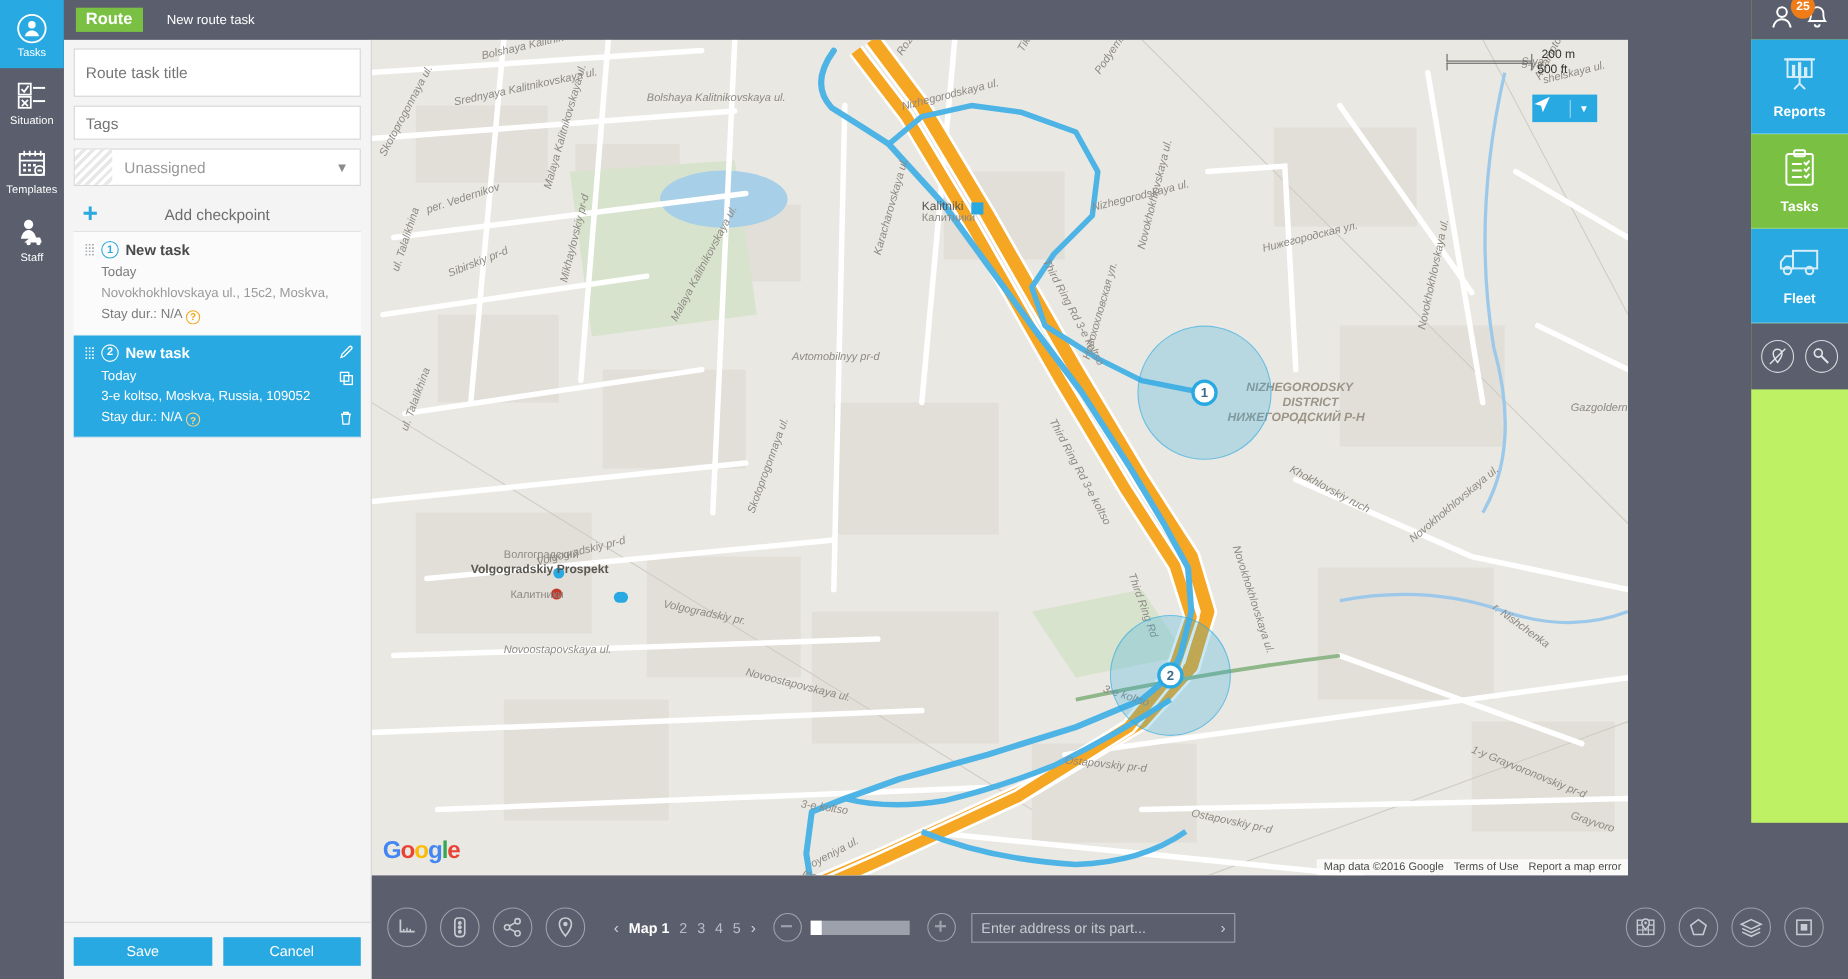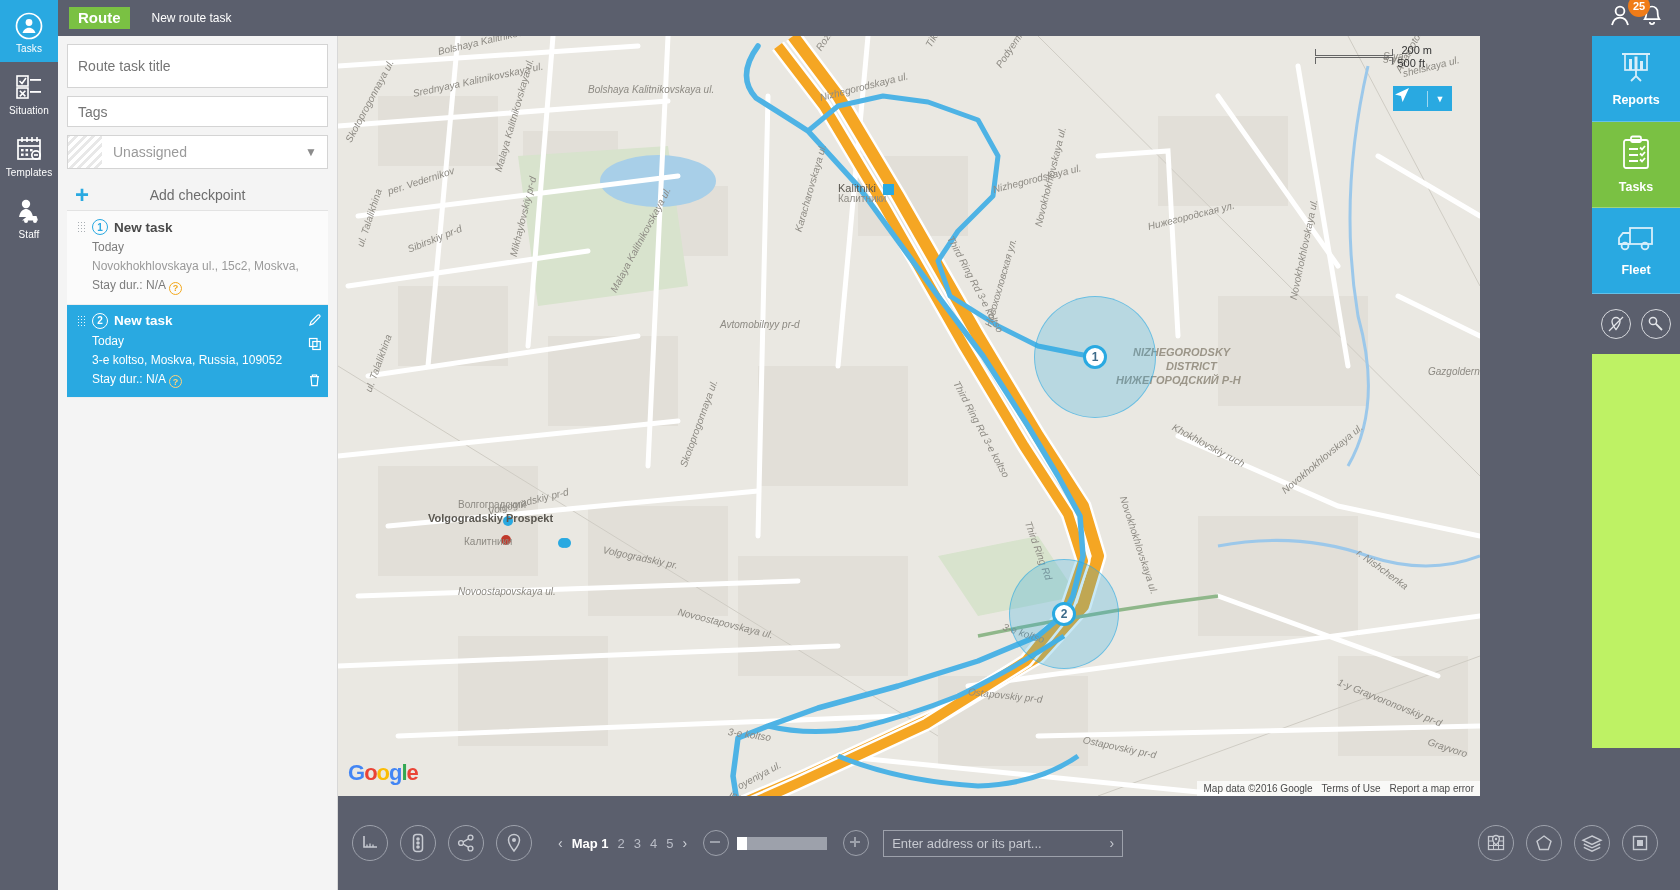--- a/index.html
+++ b/index.html
@@ -339,20 +339,24 @@
             <span class="cp-act" style="margin-top:12px">
               <svg width="13" height="14" viewBox="0 0 13 14">
                   <path d="M2 3.6h9M4.4 3.6V2h4.2v1.6M3 3.6l.8 9h5.4l.8-9" fill="none" stroke="#fff" stroke-width="1.2"></path>
                 </svg>
             </span>
           </div>
         </div>
       </div>
     </div>
 
+    <div class="panel-foot">
+      <button class="btn">Save</button>
+      <button class="btn">Cancel</button>
+    </div>
   </div>
 
   <div class="map">
     <svg width="1142" height="760">
       <rect width="1142" height="760" fill="#eae8e2"></rect>
 
       <g fill="#e2dfd8">
         <rect x="40" y="60" width="120" height="70"></rect>
           <rect x="185" y="95" width="95" height="60"></rect>
         <rect x="60" y="250" width="110" height="80"></rect>

